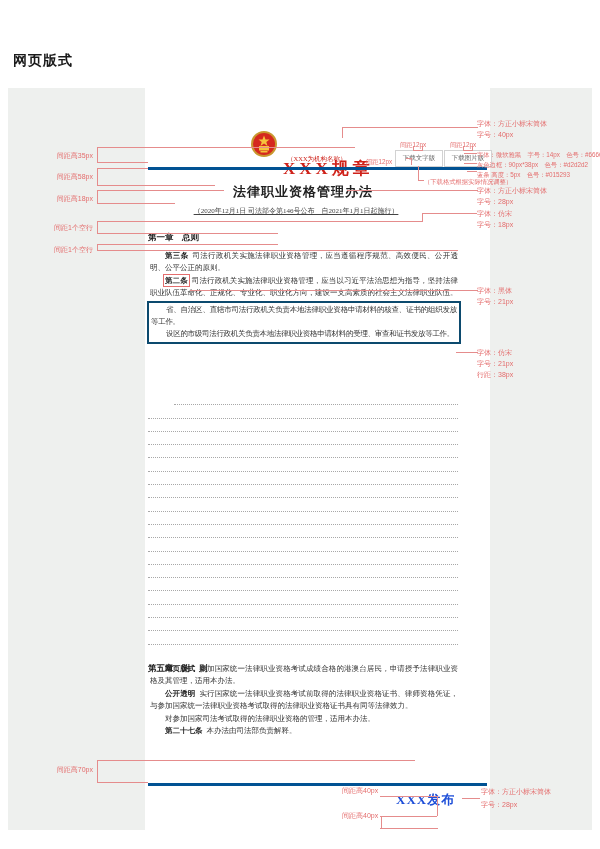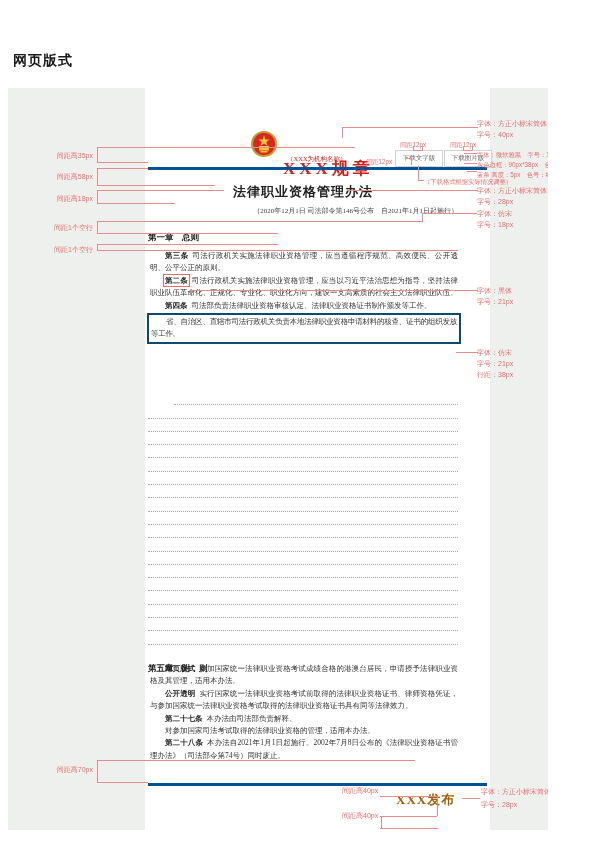--- a/index.html
+++ b/index.html
@@ -1,43 +1,43 @@
 <!DOCTYPE html>
 <html><head>
 <meta charset="utf-8">
 <style>
   html,body{margin:0;padding:0;background:#fff;}
-  .stage{position:relative;width:548px;height:849px;background:#fff;overflow:hidden;
+  .stage{position:relative;width:600px;height:849px;background:#fff;overflow:hidden;
          font-family:"Liberation Serif","DejaVu Serif",serif;}
   .abs{position:absolute;}
   
   .page-label{left:13px;top:52px;font-size:14px;font-weight:bold;color:#1a1a1a;letter-spacing:1px;}
   .canvas{left:8px;top:88px;width:584px;height:742px;background:#eef0ee;}
   .paper{left:145px;top:88px;width:345px;height:742px;background:#ffffff;}
   
   .emblem{left:250px;top:130px;width:28px;height:28px;}
   .agency-title{left:283px;top:132px;font-size:17px;font-weight:bold;color:#cf221a;letter-spacing:4px;margin-top:25px;}
   .agency-note{left:287px;top:155px;font-size:6.5px;color:#cf221a;}
   .dl-btn{width:46px;height:15px;border:1px solid #d2d2d2;background:#fff;color:#666666;
           font-family:"Liberation Sans","DejaVu Sans",sans-serif;font-size:6.5px;
           display:flex;align-items:center;justify-content:center;}
   .blue-rule{height:3px;background:#015293;}
   
   .doc-title{left:148px;top:183px;width:310px;text-align:center;font-size:13px;font-weight:bold;color:#222;letter-spacing:1px;}
-  .doc-subtitle{left:148px;top:206px;width:310px;text-align:right;font-size:7px;color:#444;}
+  .doc-subtitle{left:141px;top:206px;width:310px;text-align:center;font-size:7px;color:#444;text-decoration:underline;}
   .chap{left:148px;width:310px;font-size:8.5px;font-weight:bold;color:#222;}
   .bodytext{width:308px;font-size:7.5px;line-height:12.4px;color:#333;text-align:justify;}
   .para{margin:0;text-indent:15px;}
   .lead{font-weight:bold;color:#222;margin-right:4px;}
   .lead.boxed{outline:1px solid #e46d6d;outline-offset:1px;}
   .red-box{border:2px solid #0c4a6e;margin:1px -3px;padding:1px 2px;}
   .red-box .para{letter-spacing:-0.3px;}
   .dotline{height:12.3px;border-bottom:1px dotted #a8a8a8;}
   .dotline.first{margin-left:26px;}
-  .publisher{left:396px;top:791px;width:64px;font-size:13px;font-weight:bold;color:#a16207;letter-spacing:1px;}
+  .publisher{left:396px;top:791px;width:64px;font-size:13px;font-weight:bold;color:#1d4ed8;letter-spacing:1px;}
   
   .ann{position:absolute;color:#e46d6d;font-family:"Liberation Sans","DejaVu Sans",sans-serif;
        font-size:7px;line-height:11px;white-space:nowrap;}
   .ann.left{width:78px;text-align:right;}
   .ann.small{font-size:6.3px;}
   .hl{position:absolute;height:1px;background:#e58c8c;}
   .vl{position:absolute;width:1px;background:#e58c8c;}
   .bkt-u{position:absolute;border-left:1px solid #e58c8c;border-right:1px solid #e58c8c;border-bottom:1px solid #e58c8c;}
   .bkt-r{position:absolute;border-top:1px solid #e58c8c;border-right:1px solid #e58c8c;}
 </style>
@@ -62,23 +62,23 @@
   <div class="abs dl-btn" style="left:395px;top:150px;">下载文字版</div>
   <div class="abs dl-btn" style="left:444px;top:150px;">下载图片版</div>
   <div class="abs blue-rule" style="left:148px;top:167px;width:339px;"></div>
 
   <div class="abs doc-title">法律职业资格管理办法</div>
   <div class="abs doc-subtitle">（2020年12月1日 司法部令第146号公布　自2021年1月1日起施行）</div>
   <div class="abs chap" style="top:232px;">第一章　总则</div>
   <div class="abs bodytext" style="left:150px;top:250px;">
       <p class="para"><b class="lead">第三条</b>司法行政机关实施法律职业资格管理，应当遵循程序规范、高效便民、公开透明、公平公正的原则。</p>
       <p class="para"><b class="lead boxed">第二条</b>司法行政机关实施法律职业资格管理，应当以习近平法治思想为指导，坚持法律职业队伍革命化、正规化、专业化、职业化方向，建设一支高素质的社会主义法律职业队伍。</p>
-      <p class="para"><b class="lead">第四条</b>司法部负责法律职业资格审核认定、法律职业资格证书制作颁发等工作。</p>
       <div class="red-box">
         <p class="para">省、自治区、直辖市司法行政机关负责本地法律职业资格申请材料的核查、证书的组织发放等工作。</p>
+        <p class="para">设区的市级司法行政机关负责本地法律职业资格申请材料的受理、审查和证书发放等工作。</p>
       </div>
     </div>
   <div class="abs bodytext" style="left:148px;top:392px;width:310px;">
       <div class="dotline first"></div>
       <div class="dotline"></div>
       <div class="dotline"></div>
       <div class="dotline"></div>
       <div class="dotline"></div>
       <div class="dotline"></div>
       <div class="dotline"></div>
@@ -92,23 +92,22 @@
       <div class="dotline"></div>
       <div class="dotline"></div>
       <div class="dotline"></div>
       <div class="dotline"></div>
       <div class="dotline"></div>
     </div>
   <div class="abs chap" style="top:663px;">第五章　附　则</div>
   <div class="abs bodytext" style="left:150px;top:663px;">
       <p class="para"><b class="lead">网页版式</b>参加国家统一法律职业资格考试成绩合格的港澳台居民，申请授予法律职业资格及其管理，适用本办法。</p>
       <p class="para"><b class="lead">公开透明</b>实行国家统一法律职业资格考试前取得的法律职业资格证书、律师资格凭证，与参加国家统一法律职业资格考试取得的法律职业资格证书具有同等法律效力。</p>
+      <p class="para">对参加国家司法考试取得的法律职业资格的管理，适用本办法。</p>
       <p class="para"><b class="lead">第二十七条</b>本办法由司法部负责解释。</p>
-      <p class="para">对参加国家司法考试取得的法律职业资格的管理，适用本办法。</p>
-      <p class="para"><b class="lead">第二十八条</b>本办法自2021年1月1日起施行。2002年7月8日公布的《法律职业资格证书管理办法》（司法部令第74号）同时废止。</p>
     </div>
 
   <div class="abs blue-rule" style="left:148px;top:783px;width:339px;"></div>
   <div class="abs publisher">XXX发布</div>
 
   <div class="ann left" style="left:15px;top:150px;">间距高35px</div>
   <div class="ann left" style="left:15px;top:171px;">间距高58px</div>
   <div class="ann left" style="left:15px;top:193px;">间距高18px</div>
   <div class="ann left" style="left:15px;top:222px;">间距1个空行</div>
   <div class="ann left" style="left:15px;top:244px;">间距1个空行</div>

